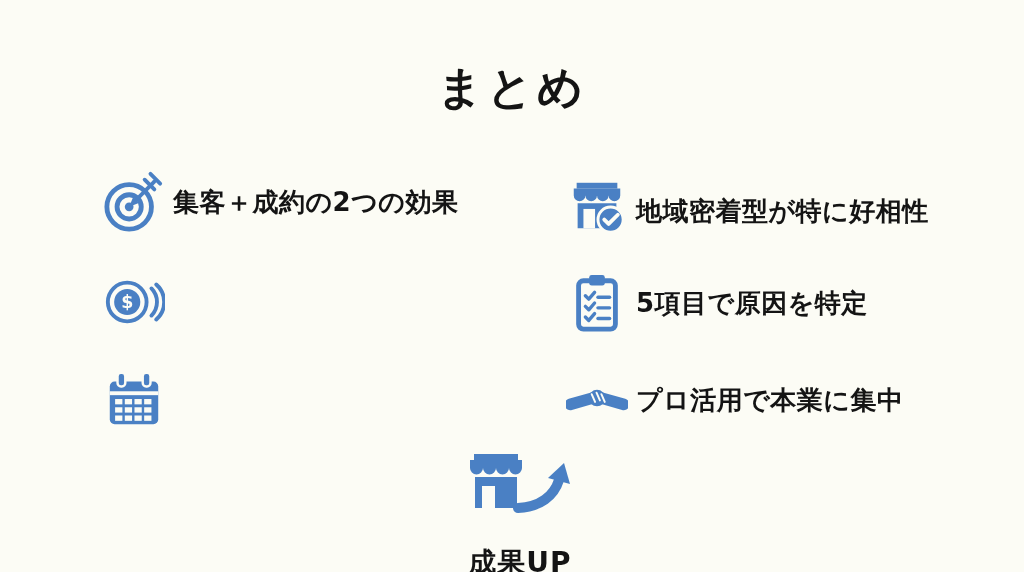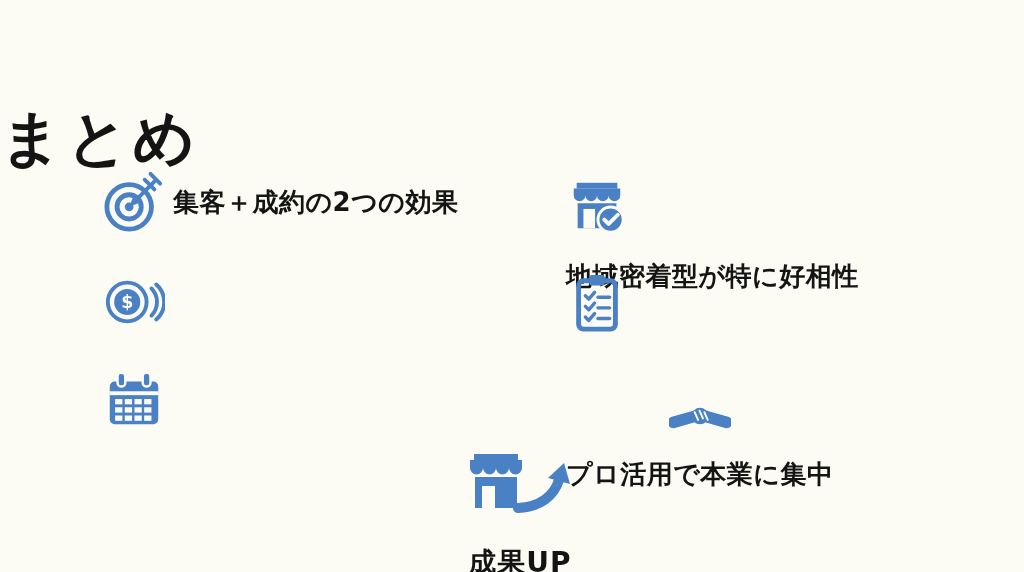--- a/index.html
+++ b/index.html
@@ -15,33 +15,33 @@
   }
   .slide{
     position:relative;
     width:1024px;height:572px;
     background:var(--bg);
     overflow:hidden;
   }
   .title{
     position:absolute;
     top:58px;left:0;width:100%;
-    font-size:61px;
+    text-align:center;
+    font-size:45px;
     font-weight:bold;
     letter-spacing:4px;
     color:var(--text);
-    margin-top:40px;
   }
   .row{
     position:absolute;
     display:flex;
     align-items:center;
     gap:8px;
   }
-  .row.top-align{align-items:flex-start;flex-direction:column;}
+  .row.top-align{align-items:center;}
   .icon{
     width:62px;height:62px;
     flex:0 0 auto;
     color:var(--accent);
     display:block;
   }
   .icon svg{width:100%;height:100%;display:block;}
   .label{
     font-size:26px;
     font-weight:bold;
@@ -50,21 +50,21 @@
     white-space:nowrap;
   }
   .label-stack{margin-top:8px;}
   .label-stack .label{line-height:45px;}
   
   .row-l1{left:103px;top:171px;}
   .row-l2{left:103px;top:271px;}
   .row-l3{left:103px;top:369px;}
   .row-r1{left:566px;top:176px;}
   .row-r2{left:566px;top:272px;}
-  .row-r3{left:566px;top:387px;flex-direction:column;}
+  .row-r3{left:566px;top:369px;}
   .footer{
     position:absolute;
     left:452px;top:450px;
     width:136px;
     display:flex;
     flex-direction:column;
     align-items:center;
   }
   .footer .big-icon{
     width:120px;height:76px;
@@ -159,20 +159,21 @@
         <g fill="none" stroke="currentColor" stroke-width="3.5" stroke-linecap="round" stroke-linejoin="round">
           <path d="M20 24.5 l3.5 3.5 l6 -7"></path>
             <path d="M33 26 h12"></path>
           <path d="M20 35.5 l3.5 3.5 l6 -7"></path>
             <path d="M33 37 h12"></path>
           <path d="M20 46.5 l3.5 3.5 l6 -7"></path>
             <path d="M33 48 h12"></path>
         </g>
       </svg>
     </span>
+    <span class="label">5項目で原因を特定</span>
   </div>
 
   <div class="row row-r3">
     <span class="icon">
       <svg viewBox="0 0 64 64" aria-hidden="true">
         <g fill="currentColor">
           <rect x="-2" y="27" width="38" height="12" rx="6" transform="rotate(-16 17 33)"></rect>
           <rect x="28" y="27" width="38" height="12" rx="6" transform="rotate(16 47 33)"></rect>
           <circle cx="32" cy="30" r="8.5"></circle>
         </g>

